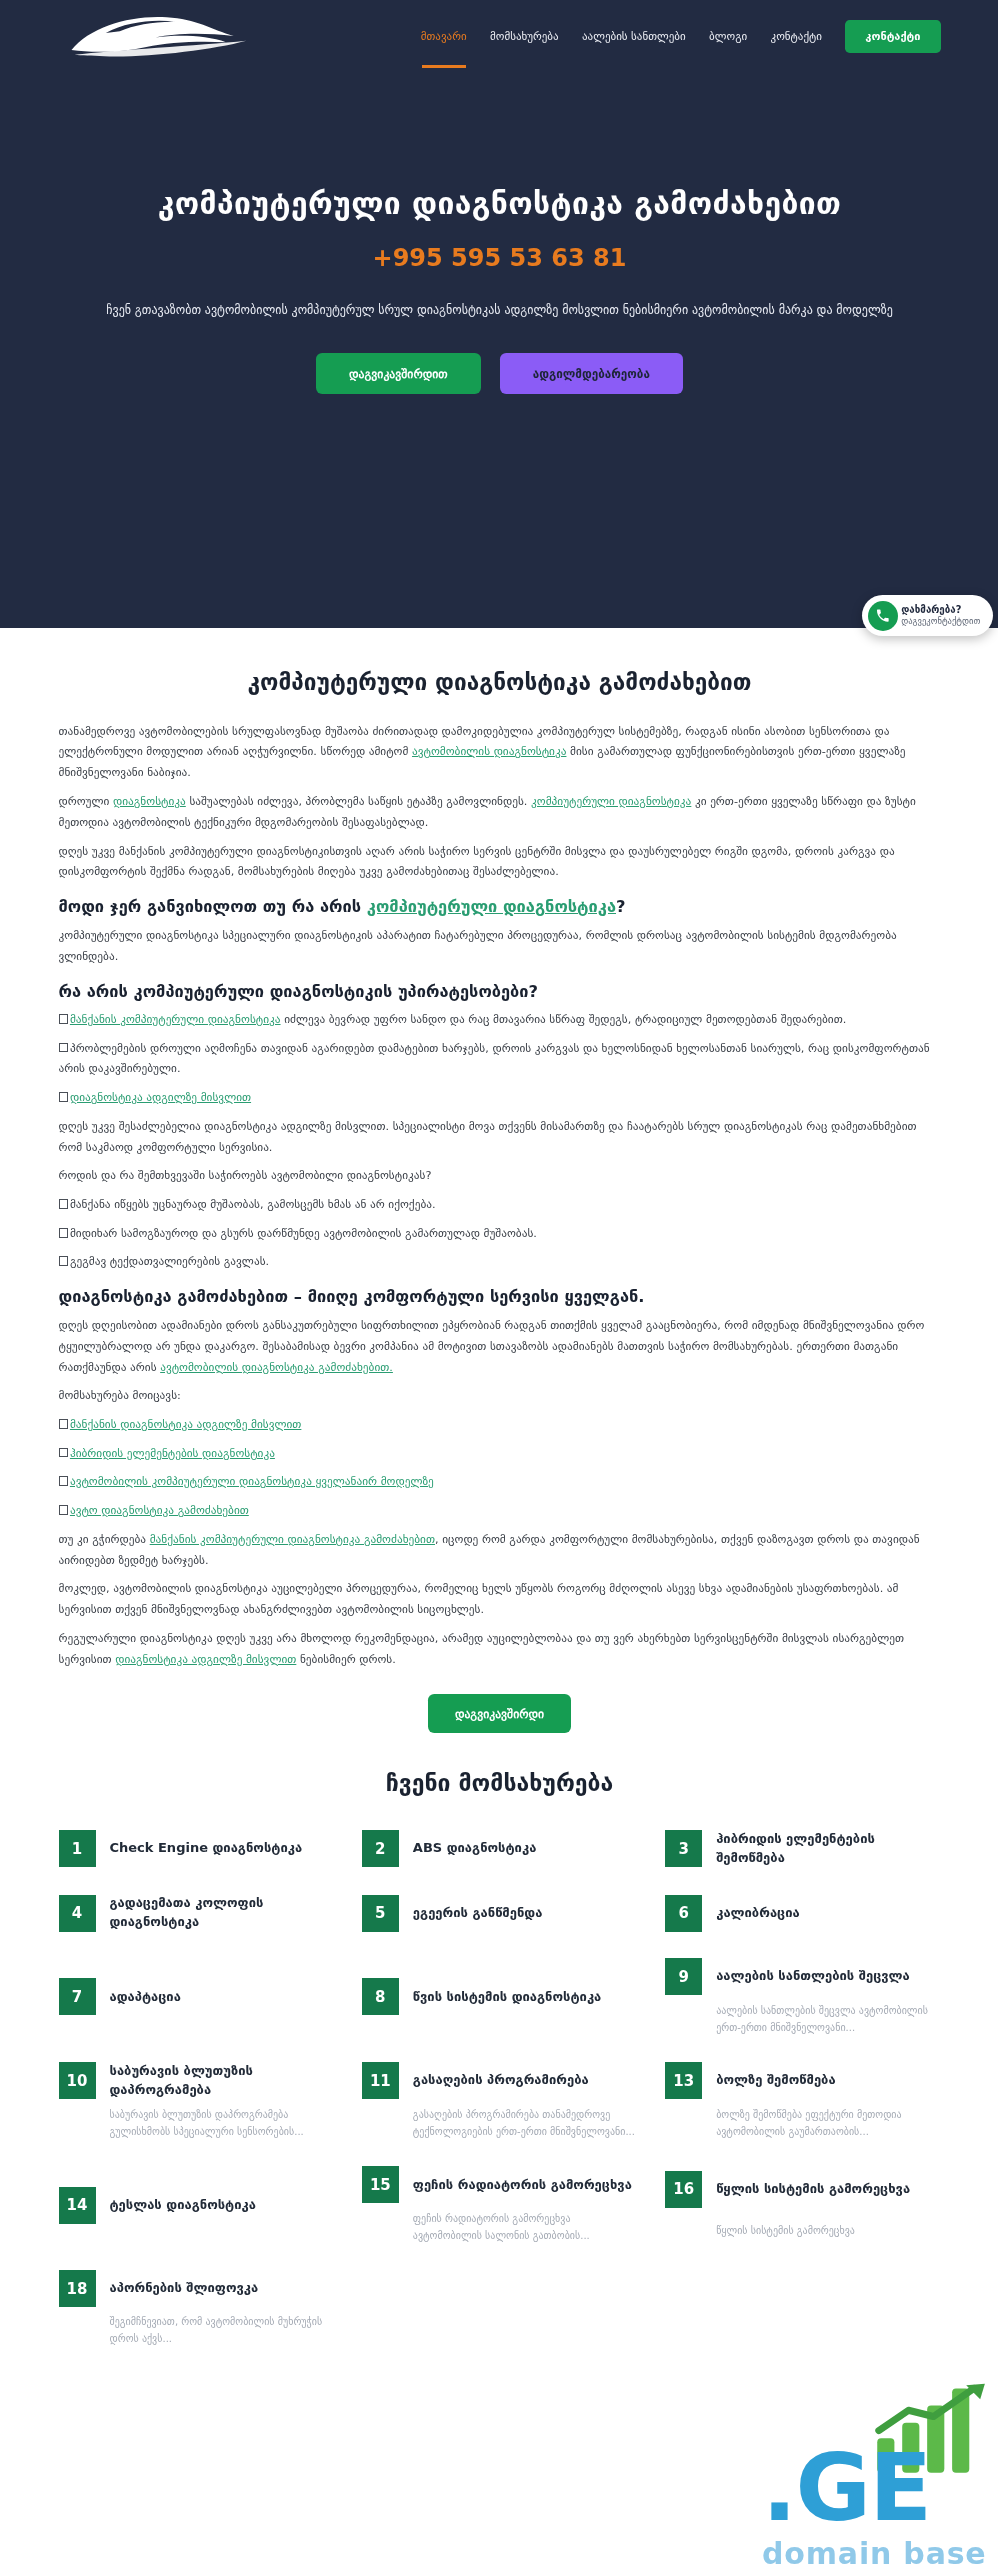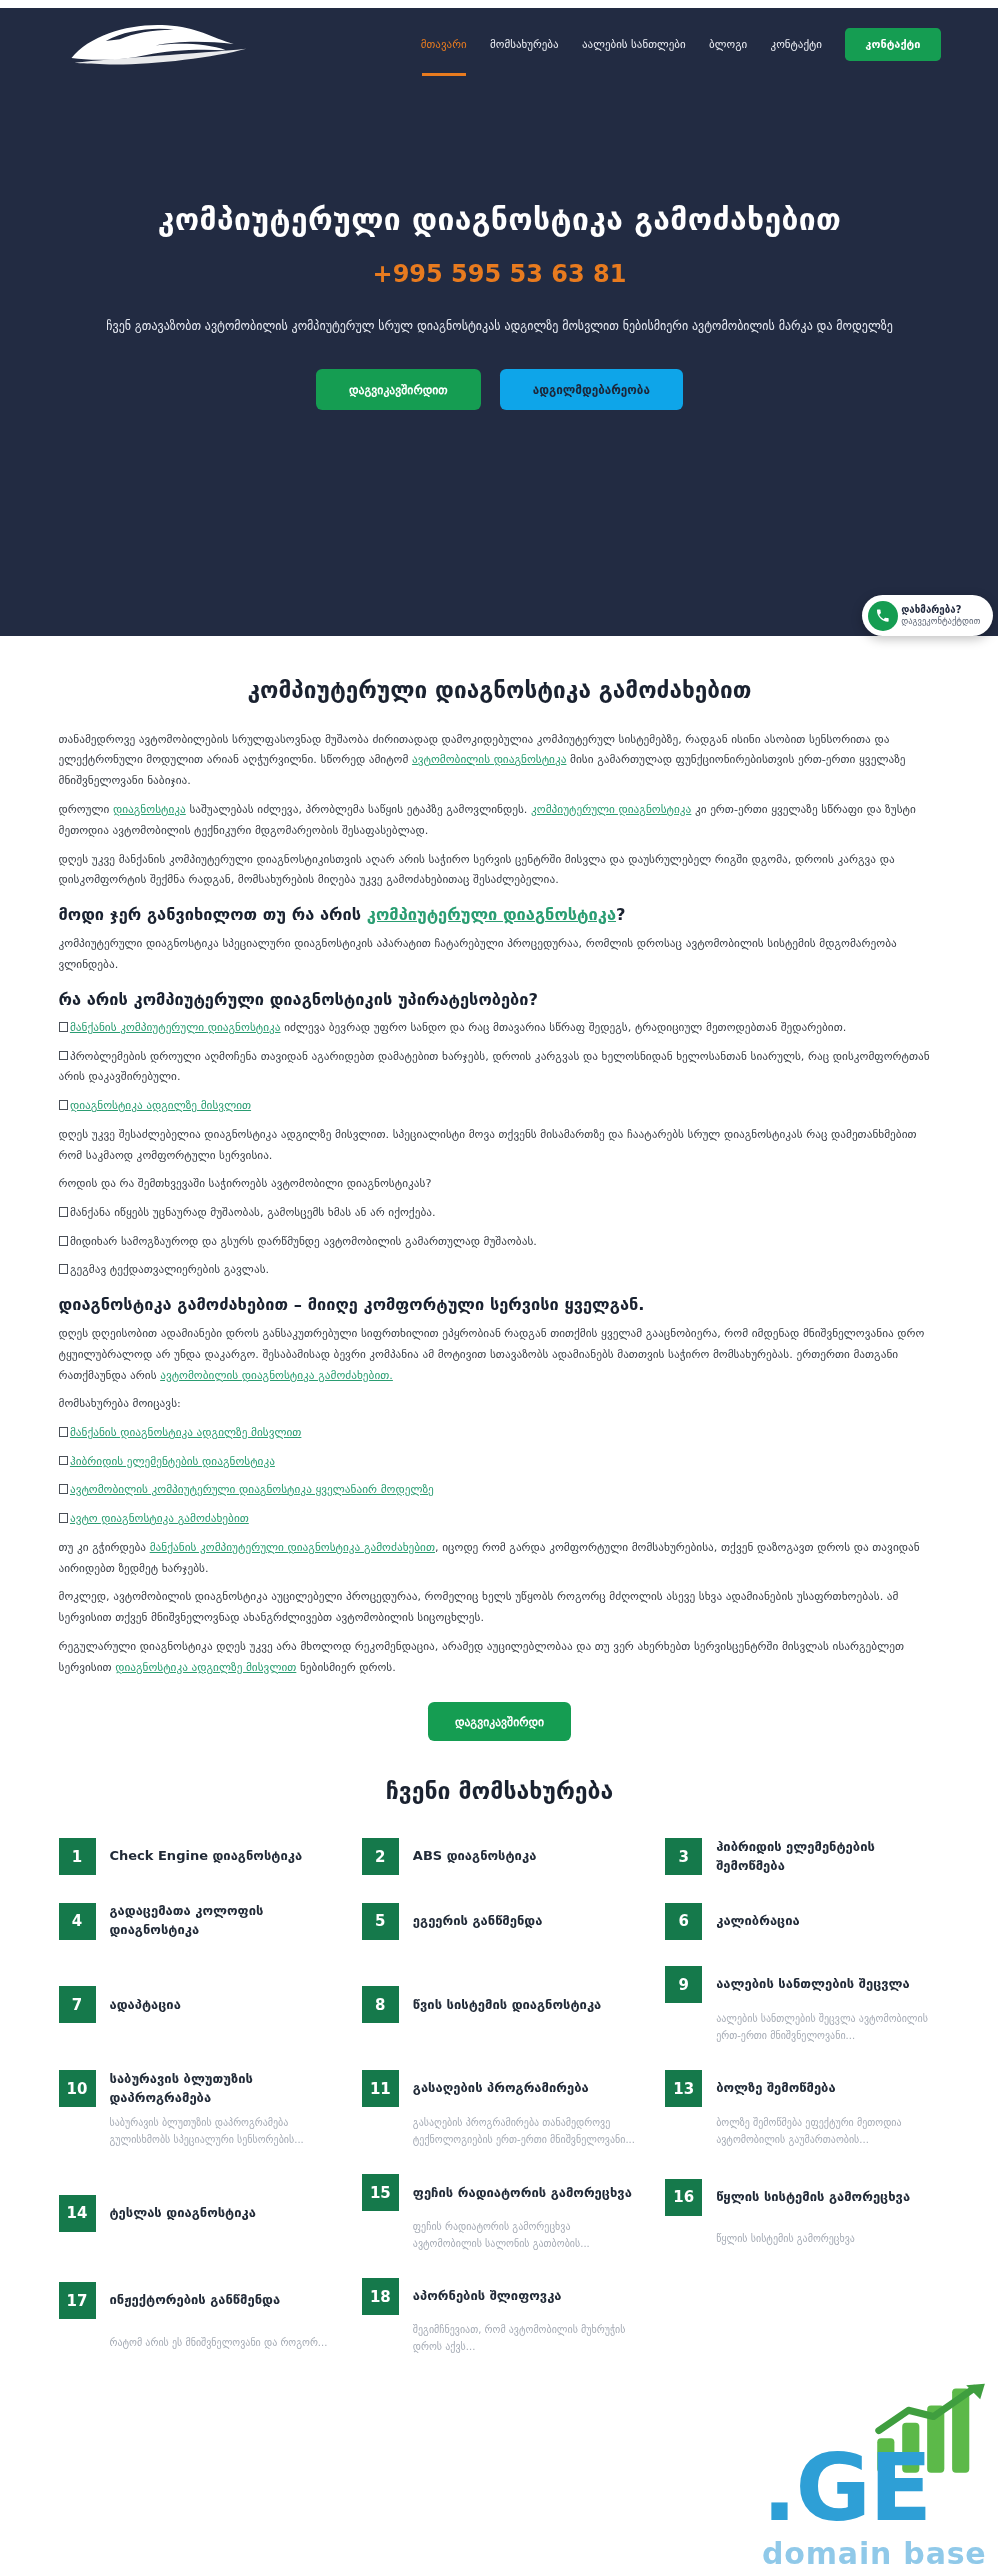--- a/index.html
+++ b/index.html
@@ -2,36 +2,36 @@
 <html lang="ka" style="font-size:12.5px"><head>
 <meta charset="utf-8">
 <style>
   * { margin:0; padding:0; box-sizing:border-box; }
   html,body { background:#fff; }
   body { font-family:"DejaVu Sans", sans-serif; }
   .page { position:relative; width:999px; height:2576px; margin:0 auto; background:#fff; overflow:hidden; }
 
   
   .hero { height:628px; background:#222b42; color:#fff; }
-  .header { width:882px; margin:8px auto; height:72px; display:flex; align-items:center; justify-content:space-between; }
+  .header { width:882px; margin:0 auto; height:72px; display:flex; align-items:center; justify-content:space-between; }
   .logo { width:195px; height:50px; flex:0 0 auto; cursor:pointer; }
   .nav { display:flex; align-items:center; gap:23.4px; }
   .nav-item { position:relative; color:#eef0f6; font-size:11px; text-decoration:none; cursor:pointer; white-space:nowrap; }
   .nav-item.active { color:#e87b1f; }
   .nav-item.active::after { content:""; position:absolute; left:0.8px; right:0.8px; bottom:-25px; height:2.3px; background:#e87b1f; }
   .nav-cta { background:#159d52; color:#fff; font-size:11px; font-weight:bold; padding:10px 20px; border-radius:4.7px; text-decoration:none; cursor:pointer; }
 
   .hero-inner { text-align:center; padding-top:114px; }
   .hero-inner h1 { font-size:30px; font-weight:800; letter-spacing:0.4px; }
   .hero-phone { margin-top:23.4px; font-size:24px; font-weight:800; color:#e87b1f; cursor:pointer; display:inline-block; }
   .hero-desc { margin-top:31px; font-size:12px; color:#e8ebf3; }
   .hero-btns { margin-top:36px; display:flex; justify-content:center; gap:19px; }
   .btn { display:inline-block; font-size:11.7px; font-weight:bold; padding:13.3px 33px; border-radius:6.2px; text-decoration:none; cursor:pointer; }
   .btn-green { background:#159d52; color:#fff;font-family:Liberation Serif, serif; }
-  .btn-white { background:#0ea5e9; color:#1d2537; }
+  .btn-white { background:#8b5cf6; color:#1d2537; }
 
   
   .float-contact { position:absolute; top:595px; right:6.2px; background:#fff; border-radius:22px; box-shadow:0 3.1px 11px rgba(0,0,0,.25); display:flex; align-items:center; gap:3px; padding:5.5px 12.5px 5.5px 6.2px; cursor:pointer; z-index:20; }
   .fc-circle { width:30px; height:30px; border-radius:50%; background:#159d52; display:flex; align-items:center; justify-content:center; flex:0 0 auto; }
   .fc-text { display:flex; flex-direction:column; line-height:1.25; }
   .fc-l1 { font-size:9.8px; font-weight:bold; color:#20293d; }
   .fc-l2 { font-size:8.6px; color:#5b6372; }
 
   
   .content { width:882px; margin:0 auto; color:#3b4048; }
@@ -197,25 +197,20 @@
           <div class="svc-num">15</div>
           <div class="svc-title">ფეჩის რადიატორის გამორეცხვა</div>
           <div class="svc-sub">ფეჩის რადიატორის გამორეცხვა ავტომობილის სალონის გათბობის...</div>
         </div>
         <div class="svc">
           <div class="svc-num">16</div>
           <div class="svc-title">წყლის სისტემის გამორეცხვა</div>
           <div class="svc-sub">წყლის სისტემის გამორეცხვა</div>
         </div>
         <div class="svc">
-          <div class="svc-num">17</div>
-          <div class="svc-title">ინჟექტორების განწმენდა</div>
-          <div class="svc-sub">რატომ არის ეს მნიშვნელოვანი და როგორ...</div>
-        </div>
-        <div class="svc">
           <div class="svc-num">18</div>
           <div class="svc-title">აპორნების შლიფოვკა</div>
           <div class="svc-sub">შეგიმჩნევიათ, რომ ავტომობილის მუხრუჭის დროს აქვს...</div>
         </div>
       </div>
   </main>
 
   <div class="watermark">
     <svg class="wm-bars" width="117" height="94" viewBox="0 0 150 120">
       <rect x="8" y="72" width="22" height="44" rx="5" fill="#5cb949"></rect>

